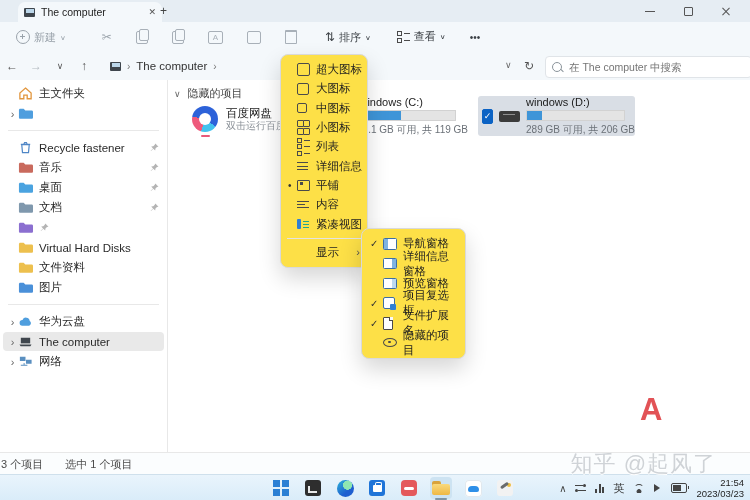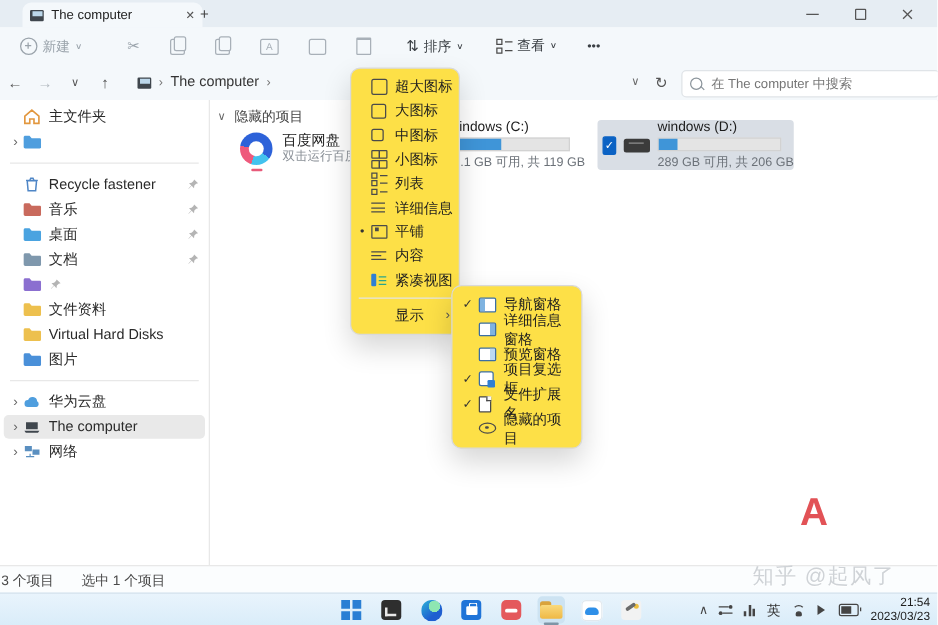--- a/index.html
+++ b/index.html
@@ -114,21 +114,21 @@
   .paneic.rlight:after{content:"";position:absolute;right:0;top:0;bottom:0;width:4px;background:#bcd9f0;}
   .cbic{width:10px;height:10px;border:1.1px solid #3b6ea5;border-radius:2px;position:relative;background:#fff;}
   .cbic:after{content:"";position:absolute;right:-2px;bottom:-2px;width:6px;height:6px;background:#2f7fd3;border-radius:1px;}
   .fileic{width:8px;height:11px;border:1.1px solid #4a4a4a;border-radius:1px;position:relative;background:#fff;}
   .fileic:after{content:"";position:absolute;right:-1px;top:-1px;width:3px;height:3px;background:#f9f9f9;border-left:1.1px solid #4a4a4a;border-bottom:1.1px solid #4a4a4a;}
   .eyeic{width:12px;height:7px;border:1.2px solid #4a4a4a;border-radius:50%;position:relative;}
   .eyeic:after{content:"";position:absolute;left:4px;top:1.5px;width:2.5px;height:2.5px;border-radius:50%;background:#4a4a4a;}
   
   .statusbar{left:0;top:452px;width:750px;height:22px;border-top:1px solid #e8e8e8;background:#fbfdfe;
              display:flex;align-items:center;font-size:11px;color:#4a4a4a;}
-  .watermark{position:absolute;right:34px;top:449px;font-size:17px;color:#cfd3d7;letter-spacing:1px;
+  .watermark{position:absolute;right:34px;top:449px;font-size:22px;color:#cfd3d7;letter-spacing:1px;
              text-shadow:0 1px 0 #fff;white-space:nowrap;z-index:5;}
   .red-a{position:absolute;left:640px;top:392px;font-size:31px;font-weight:bold;color:#e25256;z-index:6;}
   
   .taskbar{left:0;top:474px;width:750px;height:26px;background:linear-gradient(#e9f4fc,#d9ecf9);border-top:1px solid #cfe0ec;}
   .tb-icons{position:absolute;left:270px;top:1px;height:24px;display:flex;align-items:center;gap:10px;}
   .tbi{width:22px;height:22px;display:flex;align-items:center;justify-content:center;border-radius:4px;position:relative;}
   .tbi.active{background:#cde3f2;}
   .tbi.active:after{content:"";position:absolute;left:5px;bottom:-1px;width:12px;height:2.5px;border-radius:2px;background:#7e95a6;}
   .win-logo{display:grid;grid-template-columns:7px 7px;grid-gap:1.5px;}
   .win-logo i{width:7px;height:7px;background:#2a7fd4;display:block;}
@@ -331,27 +331,27 @@
           <use href="#i-folder"></use>
         </svg>
       <svg class="pinic" style="color:#777">
           <use href="#i-pin"></use>
         </svg>
     </div>
     <div class="srow" style="margin-left:14px">
       <svg class="sic" style="color:#edc04e">
           <use href="#i-folder"></use>
         </svg>
+      <span class="slabel">Virtual Hard Disks</span>
+    </div>
+    <div class="srow" style="margin-left:14px">
+      <svg class="sic" style="color:#edc04e">
+          <use href="#i-folder"></use>
+        </svg>
       <span class="slabel">文件资料</span>
-    </div>
-    <div class="srow" style="margin-left:14px">
-      <svg class="sic" style="color:#edc04e">
-          <use href="#i-folder"></use>
-        </svg>
-      <span class="slabel">Virtual Hard Disks</span>
     </div>
     <div class="srow" style="margin-left:14px">
       <svg class="sic" style="color:#4a90d9">
           <use href="#i-folder"></use>
         </svg>
       <span class="slabel">图片</span>
     </div>
     <div class="sdivider"></div>
     <div class="srow">
       <span class="chev">›</span>

